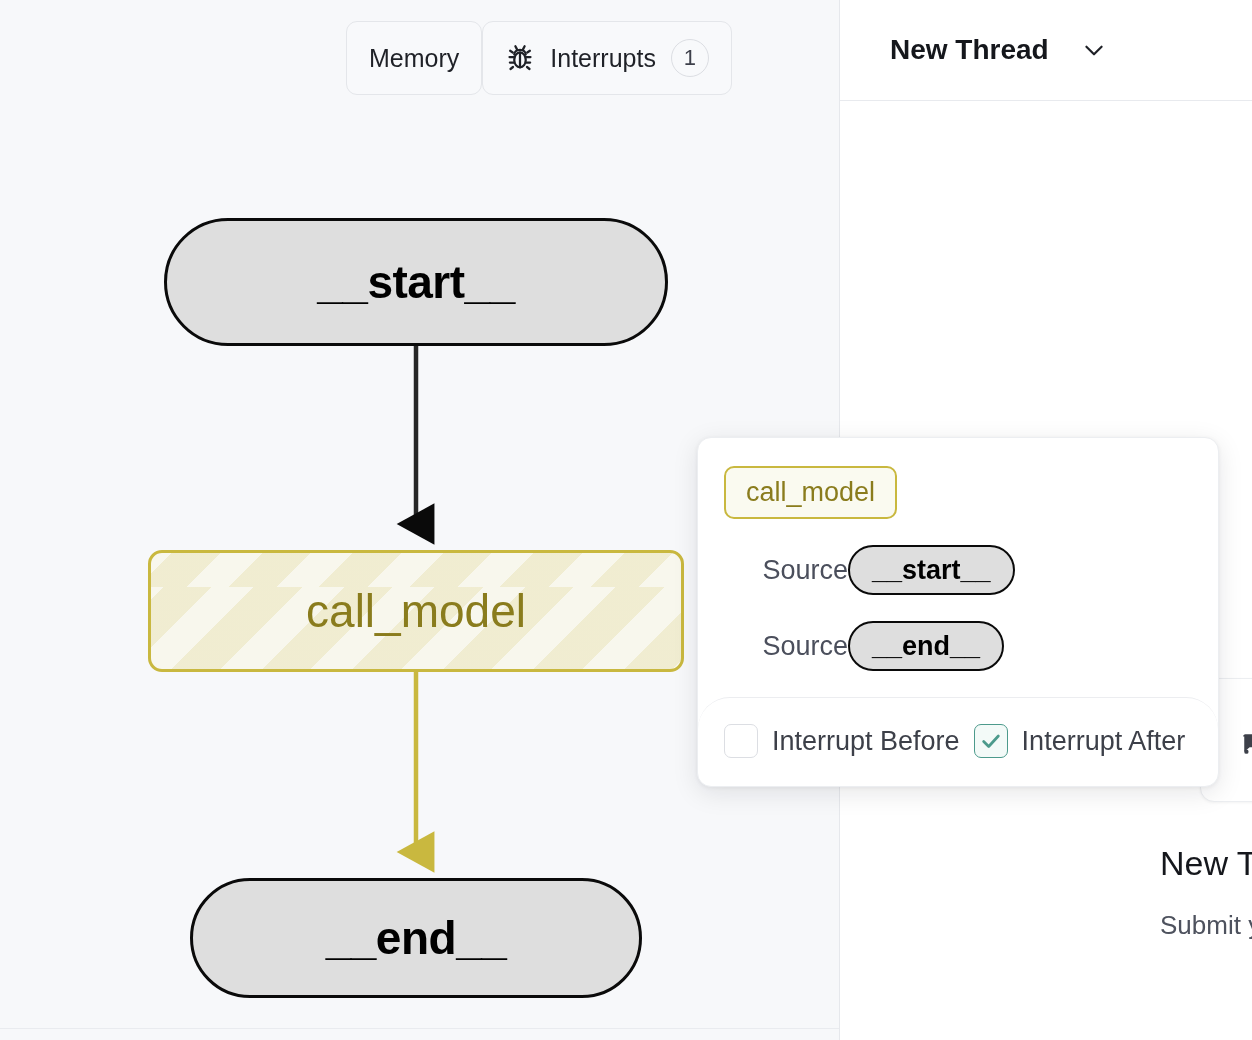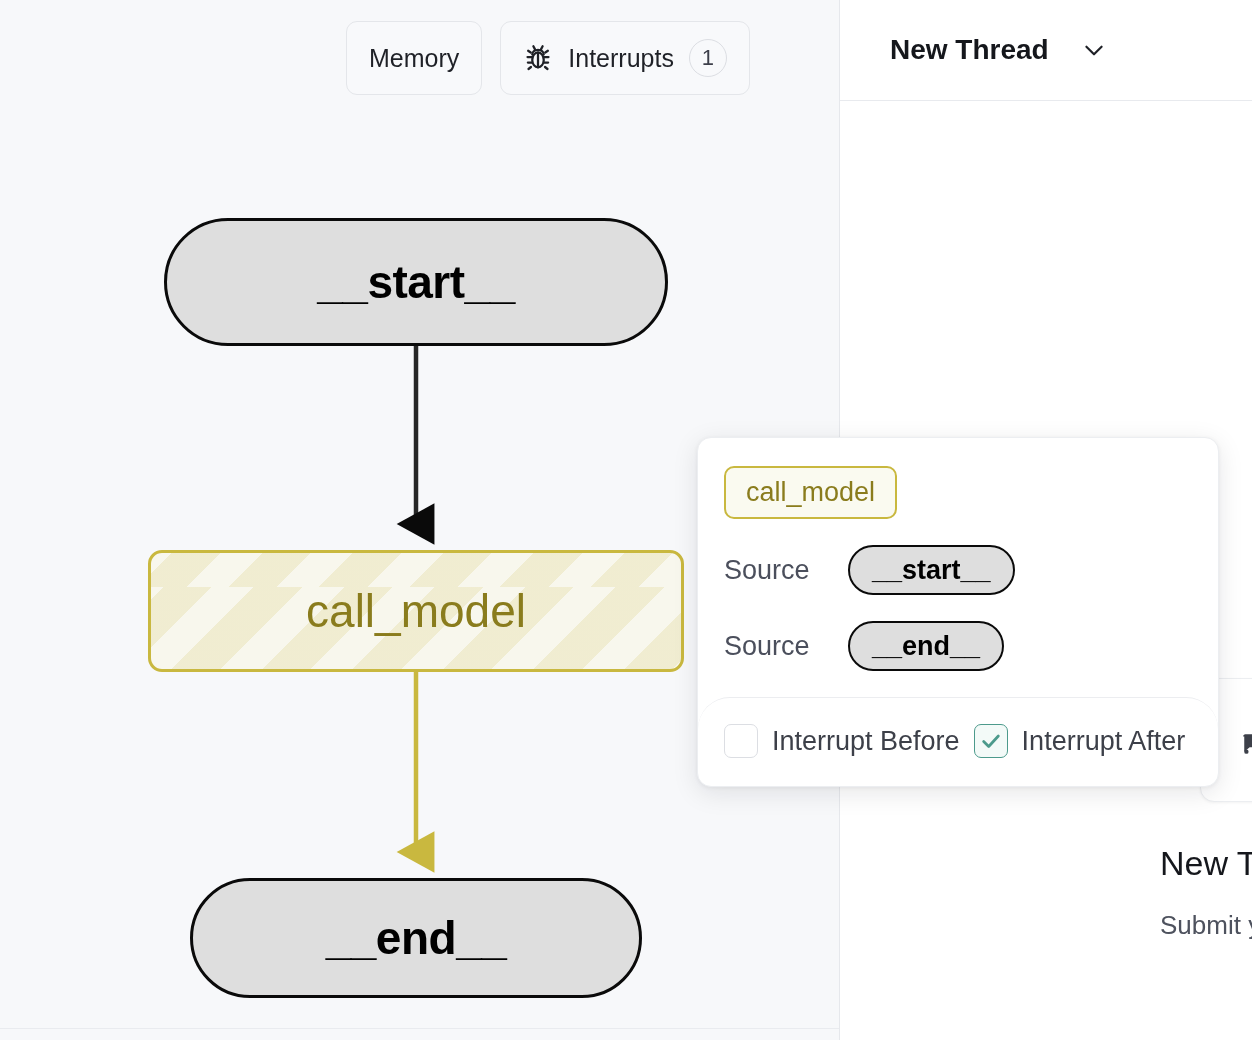--- a/index.html
+++ b/index.html
@@ -24,21 +24,21 @@
     overflow: hidden;
   }
   .canvas-bottom-rule {
     position: absolute; left: 0; bottom: 11px;
     width: 840px; height: 1px; background: #e9ebef;
   }
 
   
   .toolbar {
     position: absolute; left: 346px; top: 21px;
-    display: flex; align-items: center; gap: 18px;
+    display: flex; align-items: center; 
   }
   .chip {
     display: flex; align-items: center; gap: 15px;
     height: 74px;
     padding: 0 22px;
     background: #f8f9fb;
     border: 1px solid #e4e6ea;
     border-radius: 11px;
     font-size: 25px;
     color: #1f2127;
@@ -158,20 +158,21 @@
     height: 53px; padding: 0 20px;
     background: #fafaf0;
     border: 2px solid #c9b83f;
     border-radius: 10px;
     font-size: 27px; color: #8a7c1d;
     cursor: pointer;
   }
   .pop-row {
     display: flex; align-items: center;
     margin-top: 26px;
+    text-align: right;
   }
   .pop-row-label {
     width: 124px; flex: none;
     font-size: 27px; color: #4b4f5c;
   }
   .pop-pill {
     display: inline-flex; align-items: center; justify-content: center;
     height: 50px; padding: 0 22px;
     background: #dedede;
     border: 2.5px solid #0a0a0a;

